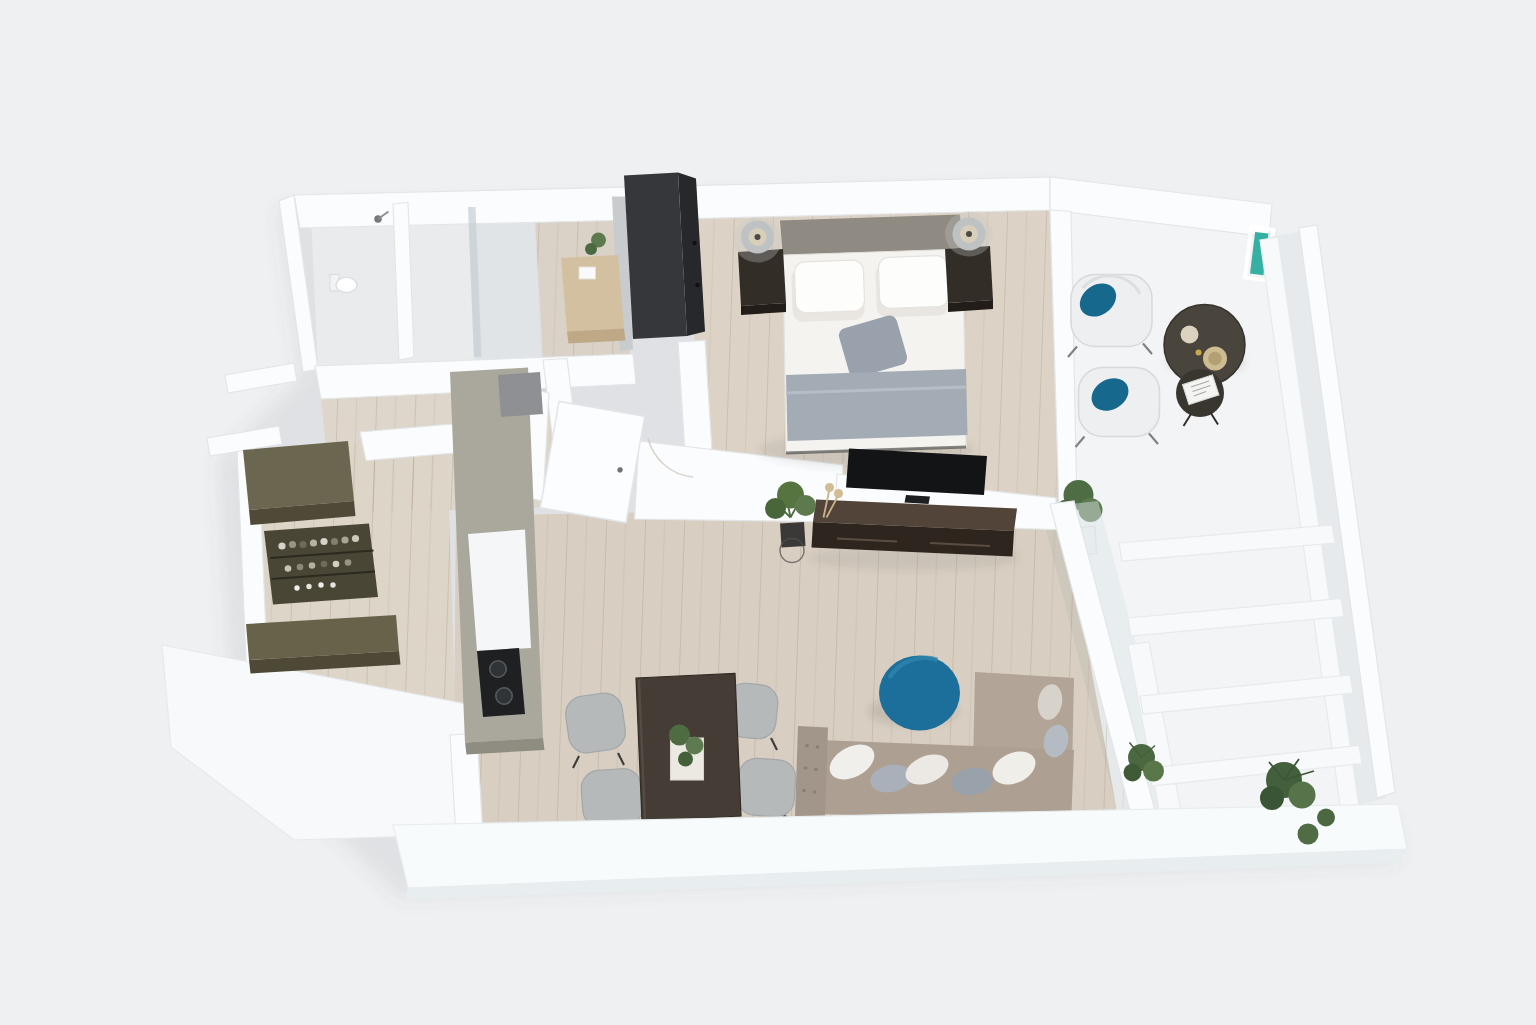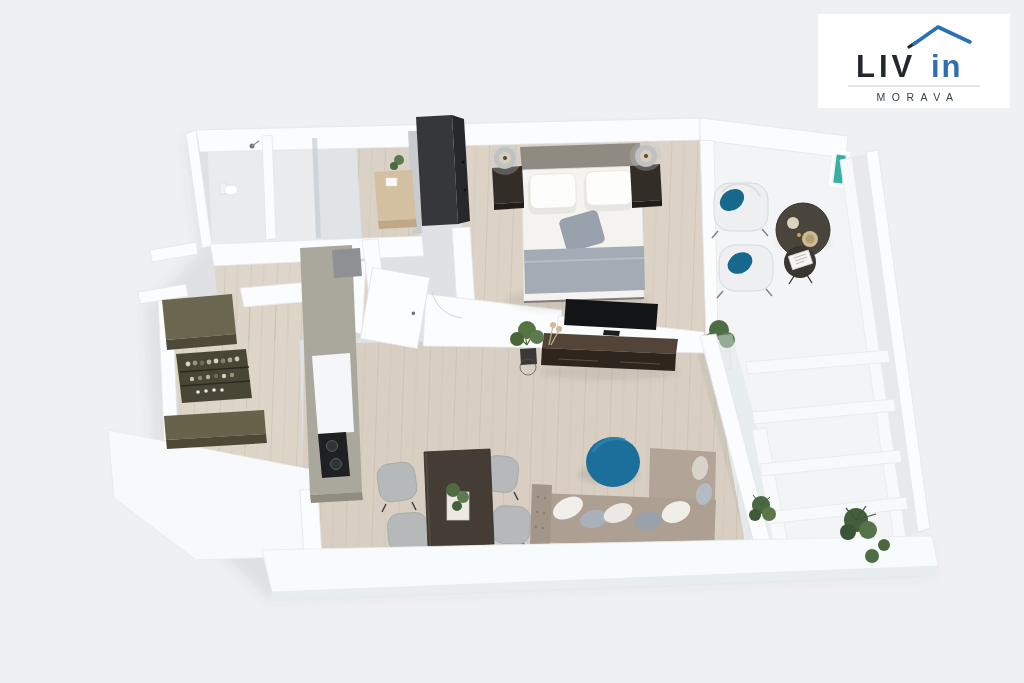--- a/index.html
+++ b/index.html
@@ -313,24 +313,14 @@
       <circle cx="856" cy="520" r="12" fill="#43603c"></circle>
           <circle cx="868" cy="530" r="9" fill="#567349"></circle>
           <circle cx="848" cy="532" r="8" fill="#3a5535"></circle>
       <path d="M856,520 L846,508 M856,520 L866,506 M856,520 L876,514" stroke="#3c5636" stroke-width="1.2" fill="none"></path>
       <circle cx="884" cy="545" r="6" fill="#4c6841"></circle>
       <circle cx="872" cy="556" r="7" fill="#506c45"></circle>
     </g>
   </g>
 </svg>
 
-  <div class="logo-card">
-    <svg width="192" height="94" viewBox="0 0 192 94">
-      <path d="M91,33 L97,29" stroke="#23282f" stroke-width="3.2" fill="none" stroke-linecap="round"></path>
-      <path d="M96,30 L120,13 L152,28" stroke="#2e6fb2" stroke-width="3.6" fill="none" stroke-linejoin="round" stroke-linecap="round"></path>
-      <text x="38" y="63" font-size="31" font-weight="600" letter-spacing="4" fill="#23282f">LIV</text>
-      <text x="113" y="63" font-size="31" font-weight="700" letter-spacing="2" fill="#2e6fb2">in</text>
-      <line x1="30" y1="72" x2="162" y2="72" stroke="#c9ced2" stroke-width="1"></line>
-      <text x="100" y="87" font-size="10.5" font-weight="500" letter-spacing="6.5" fill="#3a4149" text-anchor="middle">MORAVA</text>
-    </svg>
-  </div>
 
 </div>
 
 </body></html>

